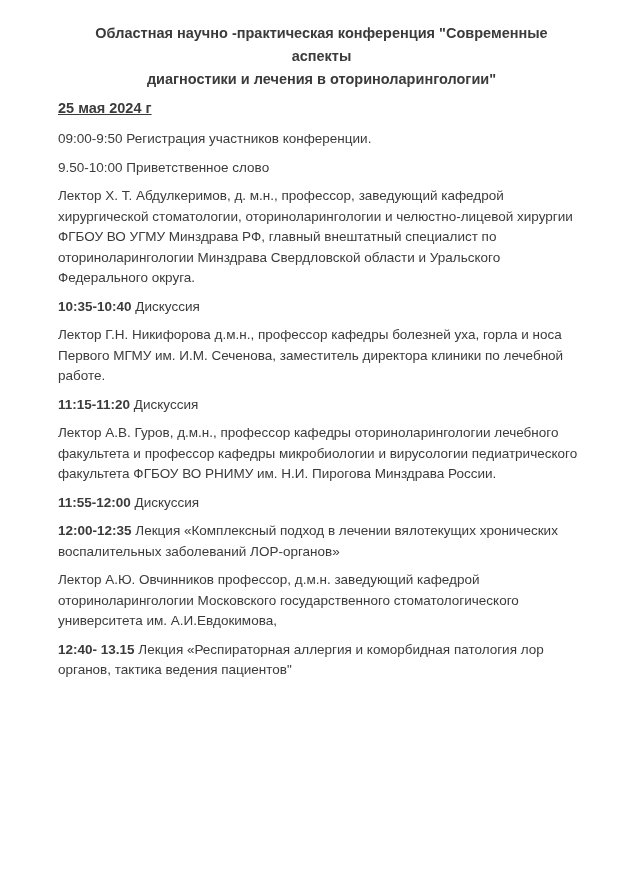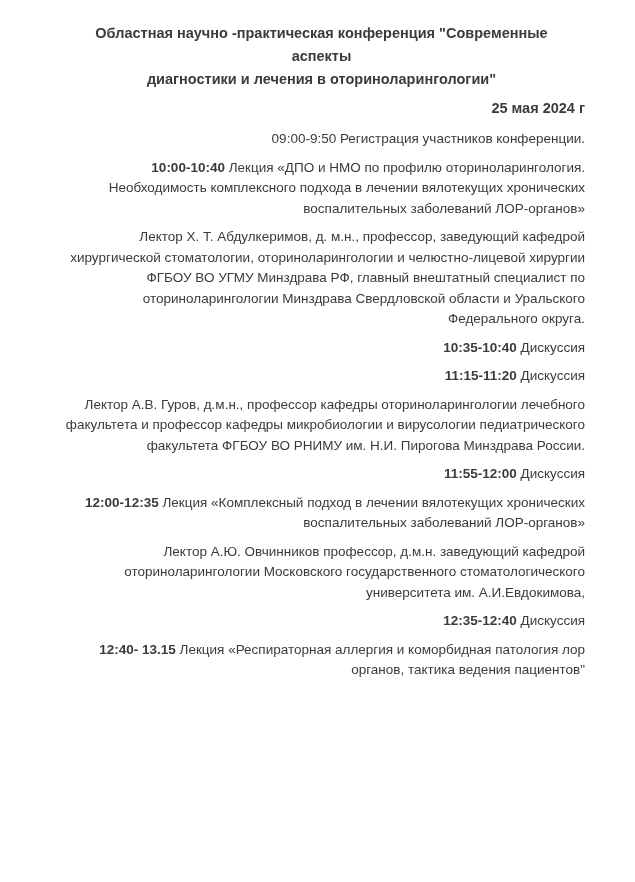--- a/index.html
+++ b/index.html
@@ -25,65 +25,69 @@
   .title {
     font-size: 14.5px;
     font-weight: 700;
     text-align: center;
     line-height: 23px;
     margin: 0 6px 7px 6px;
   }
   .date {
     font-size: 14.5px;
     font-weight: 700;
-    text-align: right;
+    text-align: left;
     line-height: 21px;
     margin: 0 0 10px 0;
+    text-decoration: underline;
   }
   .para {
     font-size: 13.5px;
     line-height: 20.5px;
     margin: 0 0 8px 0;
-    text-align: right;
+    text-align: left;
   }
   .time { font-weight: 400; }
   .time.bold { font-weight: 700; }
 </style>
 </head>
 <body>
 
 <div class="page">
 
   <h1 class="title"><span>Областная научно -практическая конференция "Современные аспекты</span><br><span>диагностики и лечения в оториноларингологии"</span></h1>
 
   <p class="date">25 мая 2024 г</p>
 
   <div>
 
     <p class="para">
       <span class="time">09:00-9:50</span>
       <span>Регистрация участников конференции.</span>
     </p>
 
+    <p class="para">
+      <span class="time">9.50-10:00</span>
+      <span>Приветственное слово</span>
+    </p>
 
-    <p class="para">
-      <span class="time bold">10:00-10:40</span>
-      <span>Лекция «ДПО и НМО по профилю оториноларингология. Необходимость комплексного подхода в лечении вялотекущих хронических воспалительных заболеваний ЛОР-органов»</span>
-    </p>
 
     <p class="para">
       <span>Лектор Х. Т. Абдулкеримов,  д. м.н., профессор, заведующий кафедрой хирургической стоматологии, оториноларингологии и челюстно-лицевой хирургии ФГБОУ ВО УГМУ Минздрава РФ, главный внештатный специалист по оториноларингологии Минздрава  Свердловской области и Уральского Федерального округа.</span>
     </p>
 
     <p class="para">
       <span class="time bold">10:35-10:40</span>
       <span>Дискуссия</span>
     </p>
 
 
+    <p class="para">
+      <span>Лектор Г.Н. Никифорова д.м.н., профессор кафедры болезней уха, горла и носа Первого МГМУ им. И.М. Сеченова, заместитель директора клиники по лечебной работе.</span>
+    </p>
 
     <p class="para">
       <span class="time bold">11:15-11:20</span>
       <span>Дискуссия</span>
     </p>
 
 
     <p class="para">
       <span>Лектор А.В. Гуров, д.м.н., профессор кафедры оториноларингологии лечебного факультета и профессор кафедры микробиологии и вирусологии педиатрического факультета ФГБОУ ВО РНИМУ им. Н.И. Пирогова Минздрава России.</span>
     </p>
@@ -95,24 +99,20 @@
 
     <p class="para">
       <span class="time bold">12:00-12:35</span>
       <span>Лекция «Комплексный подход в лечении вялотекущих хронических воспалительных заболеваний ЛОР-органов»</span>
     </p>
 
     <p class="para">
       <span>Лектор А.Ю. Овчинников профессор, д.м.н. заведующий кафедрой оториноларингологии Московского государственного стоматологического университета им. А.И.Евдокимова,</span>
     </p>
 
-    <p class="para">
-      <span class="time bold">12:35-12:40</span>
-      <span>Дискуссия</span>
-    </p>
 
     <p class="para">
       <span class="time bold">12:40- 13.15</span>
       <span>Лекция «Респираторная аллергия и коморбидная патология лор органов, тактика ведения пациентов"</span>
     </p>
 
   </div>
 </div>
 
 </body></html>

